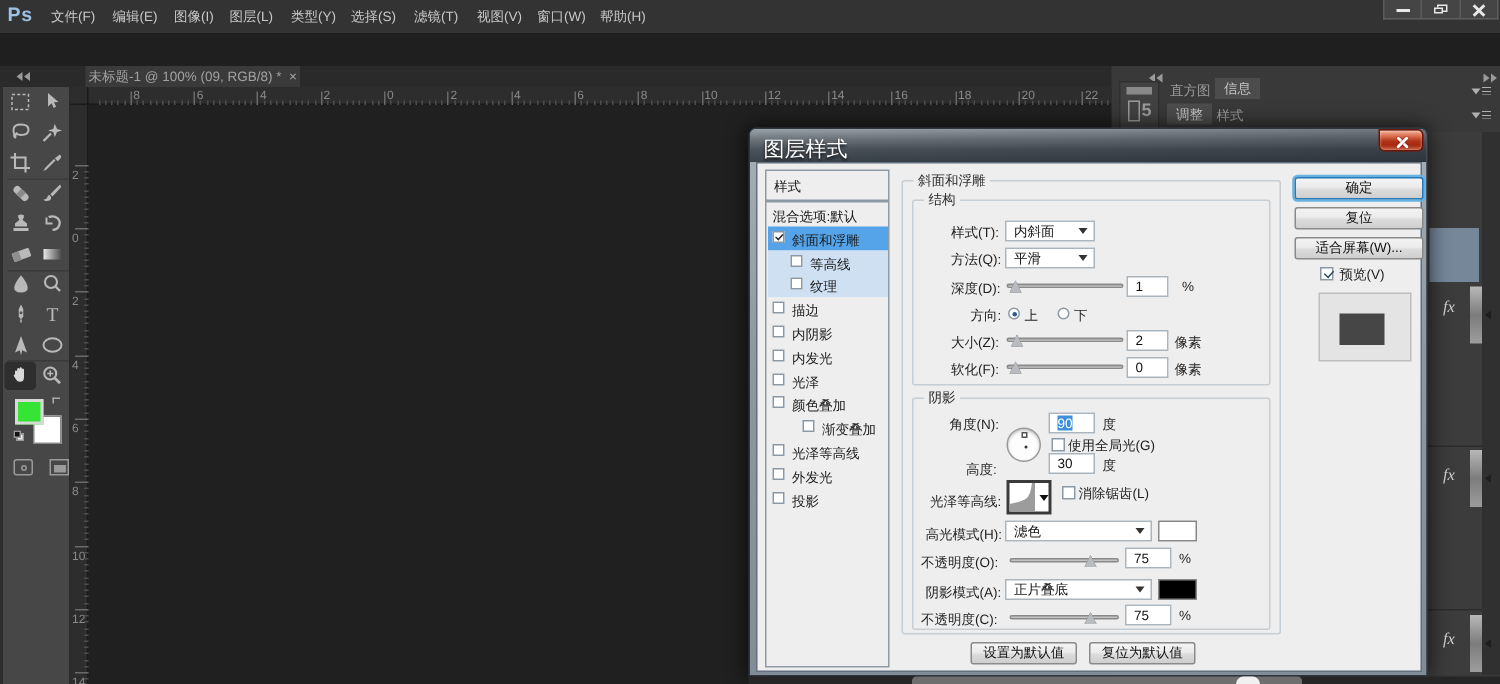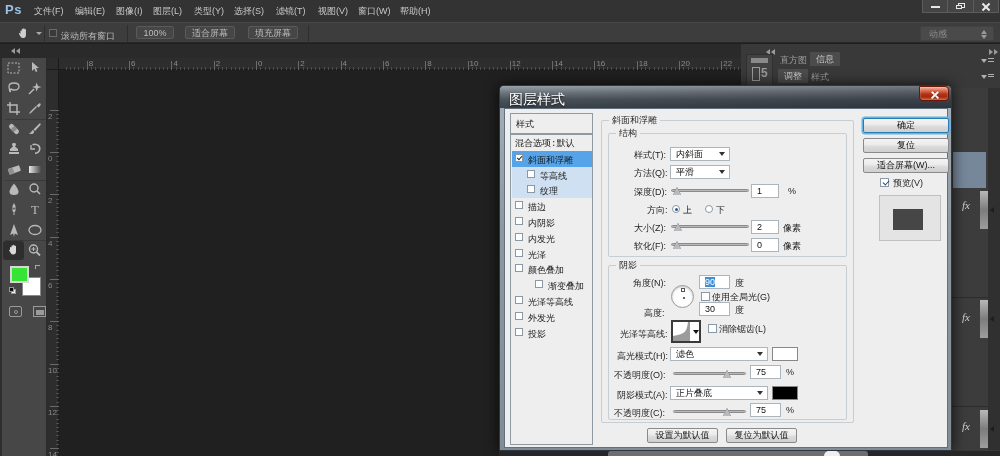--- a/index.html
+++ b/index.html
@@ -104,40 +104,25 @@
         </div>
     <div class="wb">
           <div style="position:relative;margin:3px auto 0;width:8px;height:8px">
             <div style="position:absolute;left:-1px;top:3px;width:10px;height:2px;background:#e8e8e8;transform:rotate(45deg)"></div>
             <div style="position:absolute;left:-1px;top:3px;width:10px;height:2px;background:#e8e8e8;transform:rotate(-45deg)"></div>
           </div>
         </div>
   </div>
 </div>
 
-<div class="ab" id="optbar">
-  <svg style="position:absolute;left:17px;top:4px" width="13" height="13" viewBox="0 0 16 16">
-        <path d="M4.2 8.6 L4.2 5.4 Q4.2 4.4 5 4.4 Q5.8 4.4 5.8 5.4 L5.8 3.0 Q5.9 2.0 6.7 2.0 Q7.5 2.1 7.5 3.1 L7.6 2.3 Q7.7 1.3 8.5 1.4 Q9.3 1.5 9.3 2.5 L9.3 3.3 Q9.5 2.5 10.2 2.6 Q11 2.7 11 3.7 L11 9.5 Q11 13.5 7.6 13.5 Q5.3 13.5 4.3 11.6 L2.5 8.7 Q2 7.7 2.8 7.3 Q3.5 7 4.2 8.6 Z" fill="#cfcfcf"></path>
-      </svg>
-  <div style="position:absolute;left:36px;top:9px;width:0;height:0;border-left:3px solid transparent;border-right:3px solid transparent;border-top:3.5px solid #aaa"></div>
-      <div style="position:absolute;left:127px;top:2px;width:1px;height:17px;background:#2e2e2e"></div>
-  <div style="position:absolute;left:44px;top:2px;width:1px;height:17px;background:#2e2e2e"></div>
-  <div style="position:absolute;left:49px;top:6px;width:8px;height:8px;background:#3a3a3a;border:1px solid #6a6a6a"></div>
-  <span style="position:absolute;left:61px;top:7px;font-size:9px;color:#bdbdbd">滚动所有窗口</span>
-  <div class="obtn" style="left:136px;width:38px">100%</div>
-  <div class="obtn" style="left:185px;width:50px">适合屏幕</div>
-  <div class="obtn" style="left:248px;width:50px">填充屏幕</div>
-  <div style="position:absolute;left:308px;top:2px;width:1px;height:17px;background:#2e2e2e"></div>
-  <div style="position:absolute;left:920px;top:3px;width:74px;height:15px;background:#4a4a4a;border-radius:2px;border:1px solid #424242;color:#8f8f8f;font-size:9px;line-height:14px;padding-left:8px">动感
-    <span style="position:absolute;right:6px;top:3px;width:0;height:0;border-left:3px solid transparent;border-right:3px solid transparent;border-bottom:4px solid #9a9a9a"></span><span style="position:absolute;right:6px;top:8px;width:0;height:0;border-left:3px solid transparent;border-right:3px solid transparent;border-top:4px solid #9a9a9a"></span></div>
-</div>
 
 <div class="ab" id="tabrow">
   <span class="chevl" style="left:11px;top:4px"></span>
       <span class="chevl" style="left:16px;top:4px"></span>
+  <div id="doctab">未标题-1 @ 100% (09, RGB/8) * &nbsp;×</div>
 </div>
 
 <div class="ab" id="tools">
       <div class="tool" style="left:4px;top:3px">
         <svg width="16" height="15" viewBox="0 0 16 15">
           <rect x="2" y="2" width="11" height="10" fill="none" stroke="#b9b9b9" stroke-width="1" stroke-dasharray="2,1.5"></rect>
         </svg>
       </div>
       <div class="tool" style="left:25px;top:3px">
         <svg width="16" height="15" viewBox="0 0 16 15">
@@ -588,21 +573,21 @@
   <div id="dlgclose">
         <div class="xa" style="transform:rotate(45deg)"></div>
         <div class="xa" style="transform:rotate(-45deg)"></div>
       </div>
   <div id="dlgbody">
 
     <div style="position:absolute;left:5px;top:4px;width:83px;height:21px;border:1px solid #8e9aa4;background:#eeeeee">
       <span style="position:absolute;left:5px;top:4px;font-size:9px;color:#1a1a1a">样式</span>
     </div>
     <div style="position:absolute;left:5px;top:25px;width:83px;height:311px;border:1px solid #8e9aa4;background:#eeeeee;overflow:hidden" id="stylelist">
-          <div class="litem" style="top:0px;font-family:Liberation Mono, monospace;">
+          <div class="litem" style="top:0px;">
             <span style="position:absolute;left:3px;top:1px">混合选项:默认</span>
           </div>
           <div class="litem" style="top:15.8px;background:#55a3e8;width:81px;">
             <span style="position:absolute;left:3px;top:3px;width:8px;height:8px;background:#fff;border:1px solid #8a99a5">
               <i style="position:absolute;left:1px;top:1px;width:5px;height:3px;border-left:1.5px solid #222;border-bottom:1.5px solid #222;transform:rotate(-48deg)"></i>
             </span>
             <span style="position:absolute;left:16px;top:1px">斜面和浮雕</span>
           </div>
           <div class="litem" style="top:31.6px;background:#cfe0f2;width:81px;">
             <span style="position:absolute;left:15px;top:3px;width:8px;height:8px;background:#fff;border:1px solid #8a99a5"></span>

